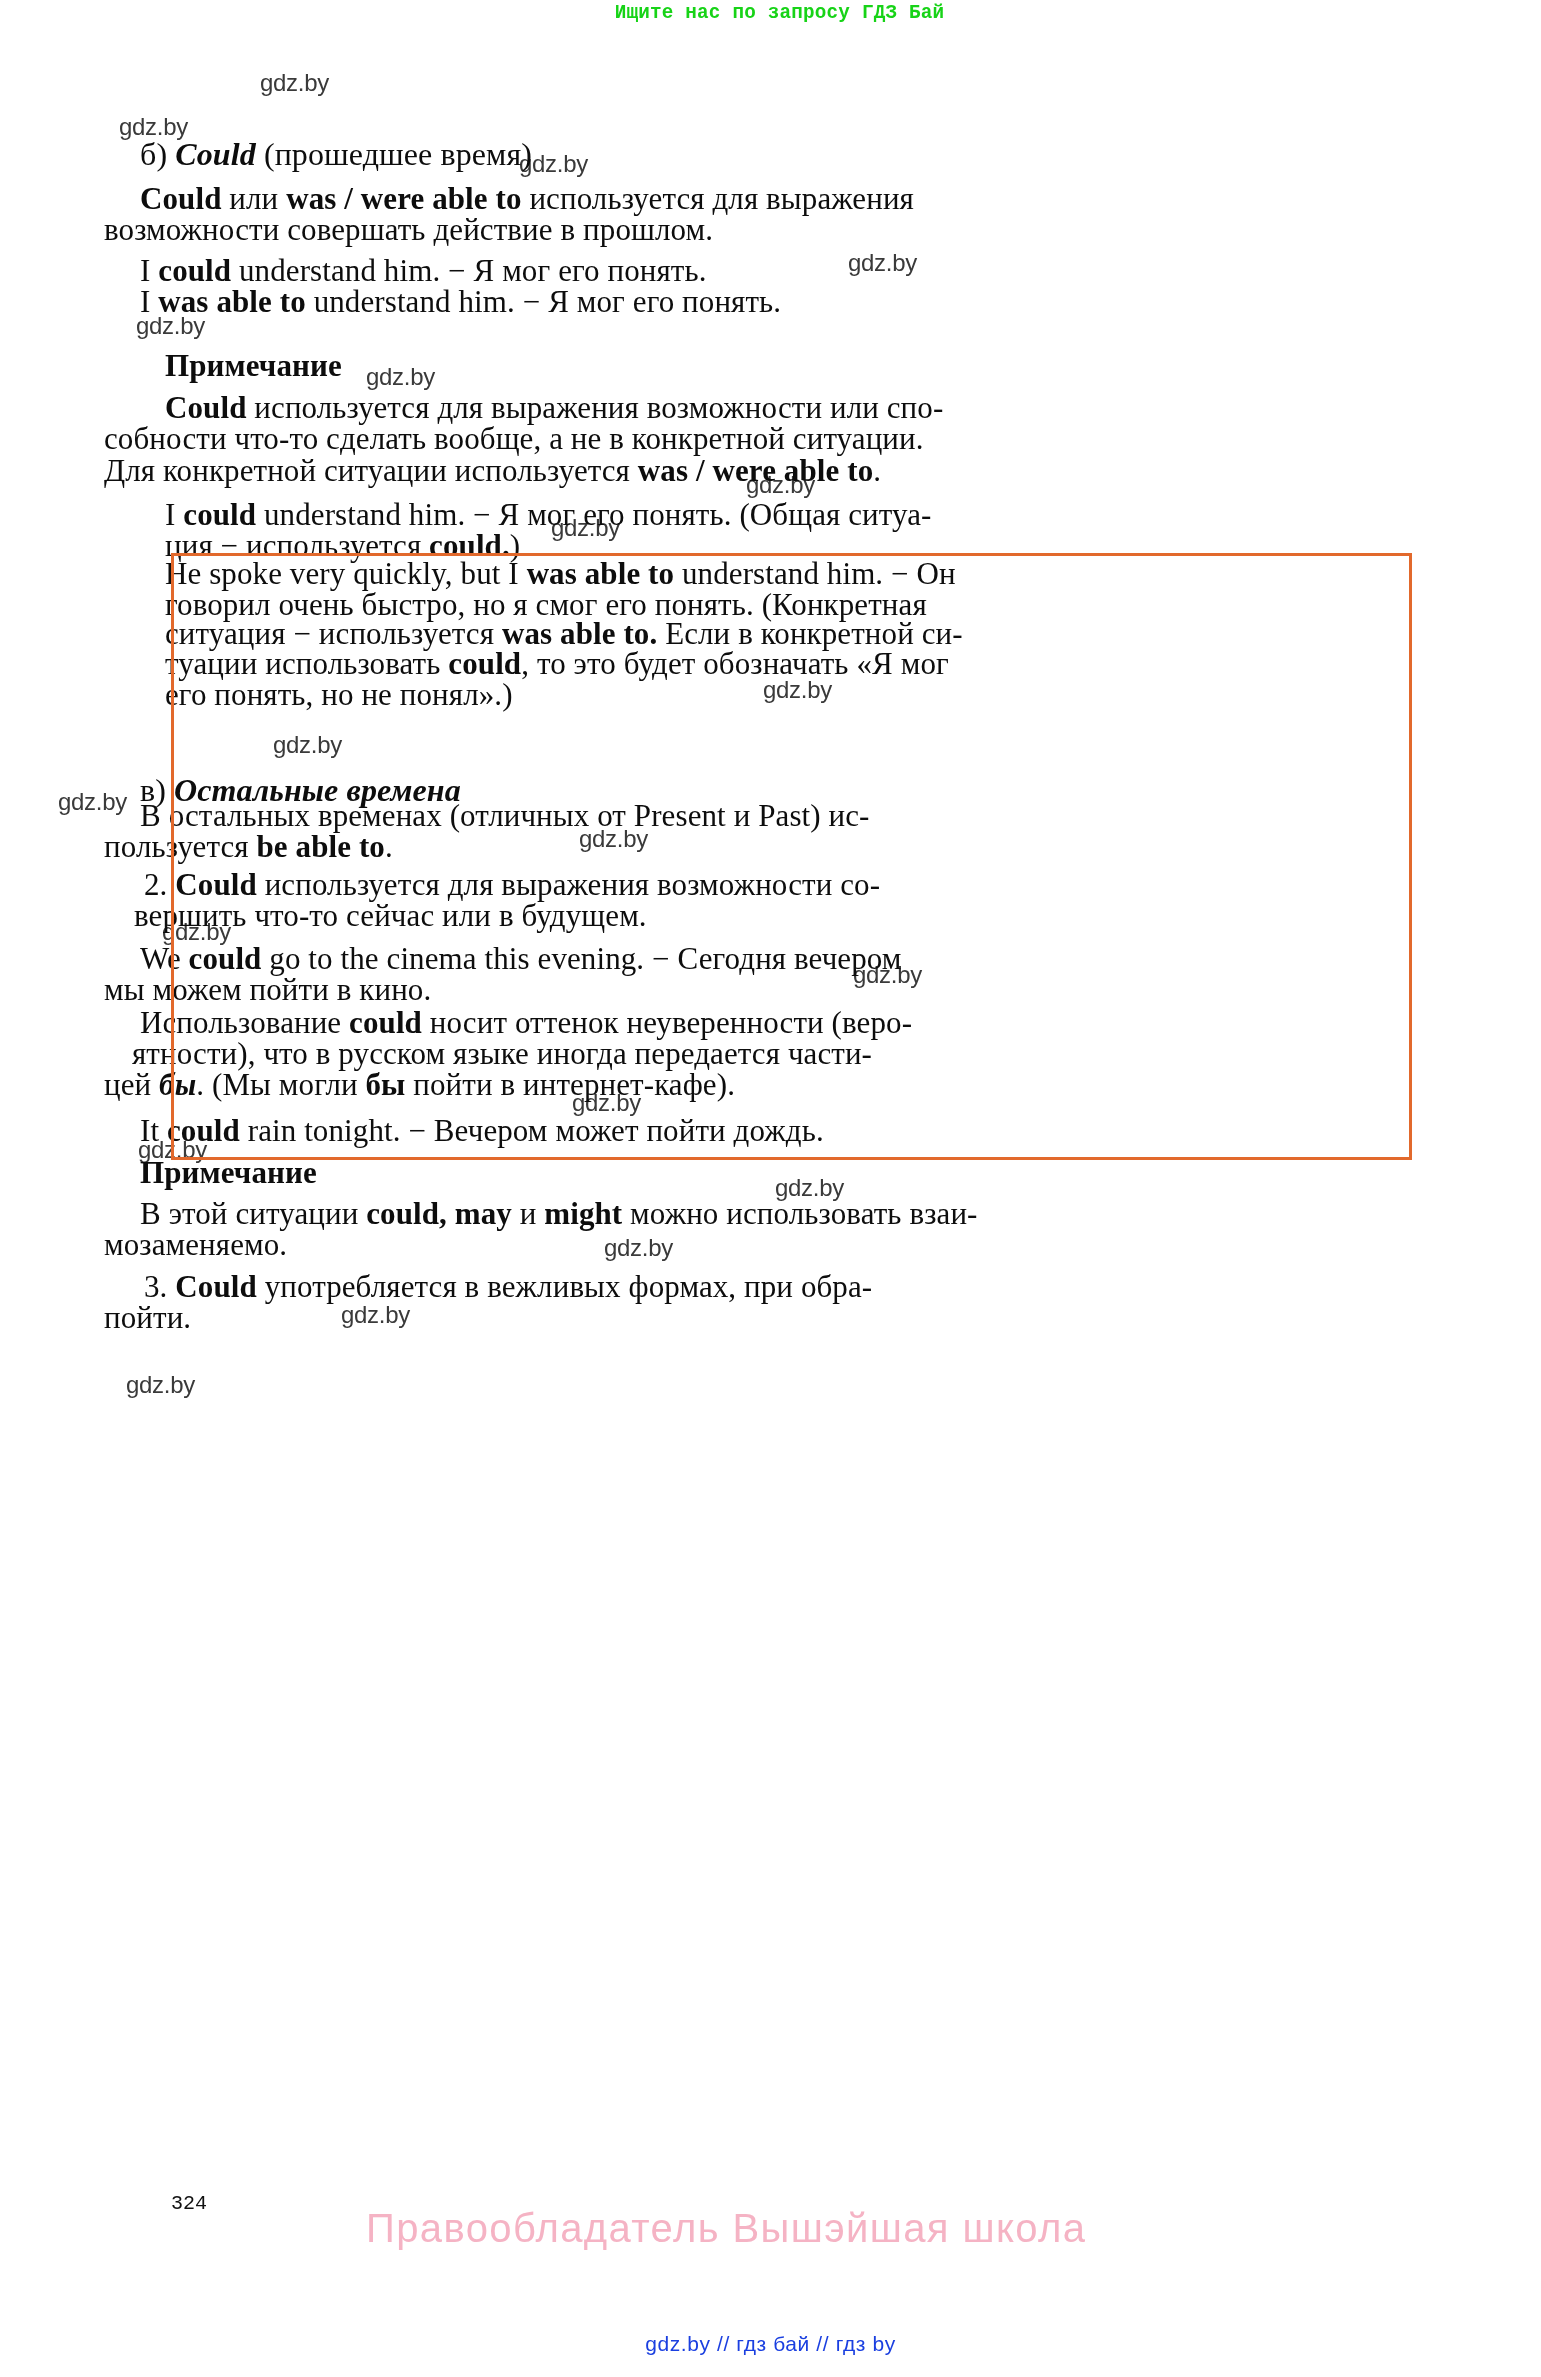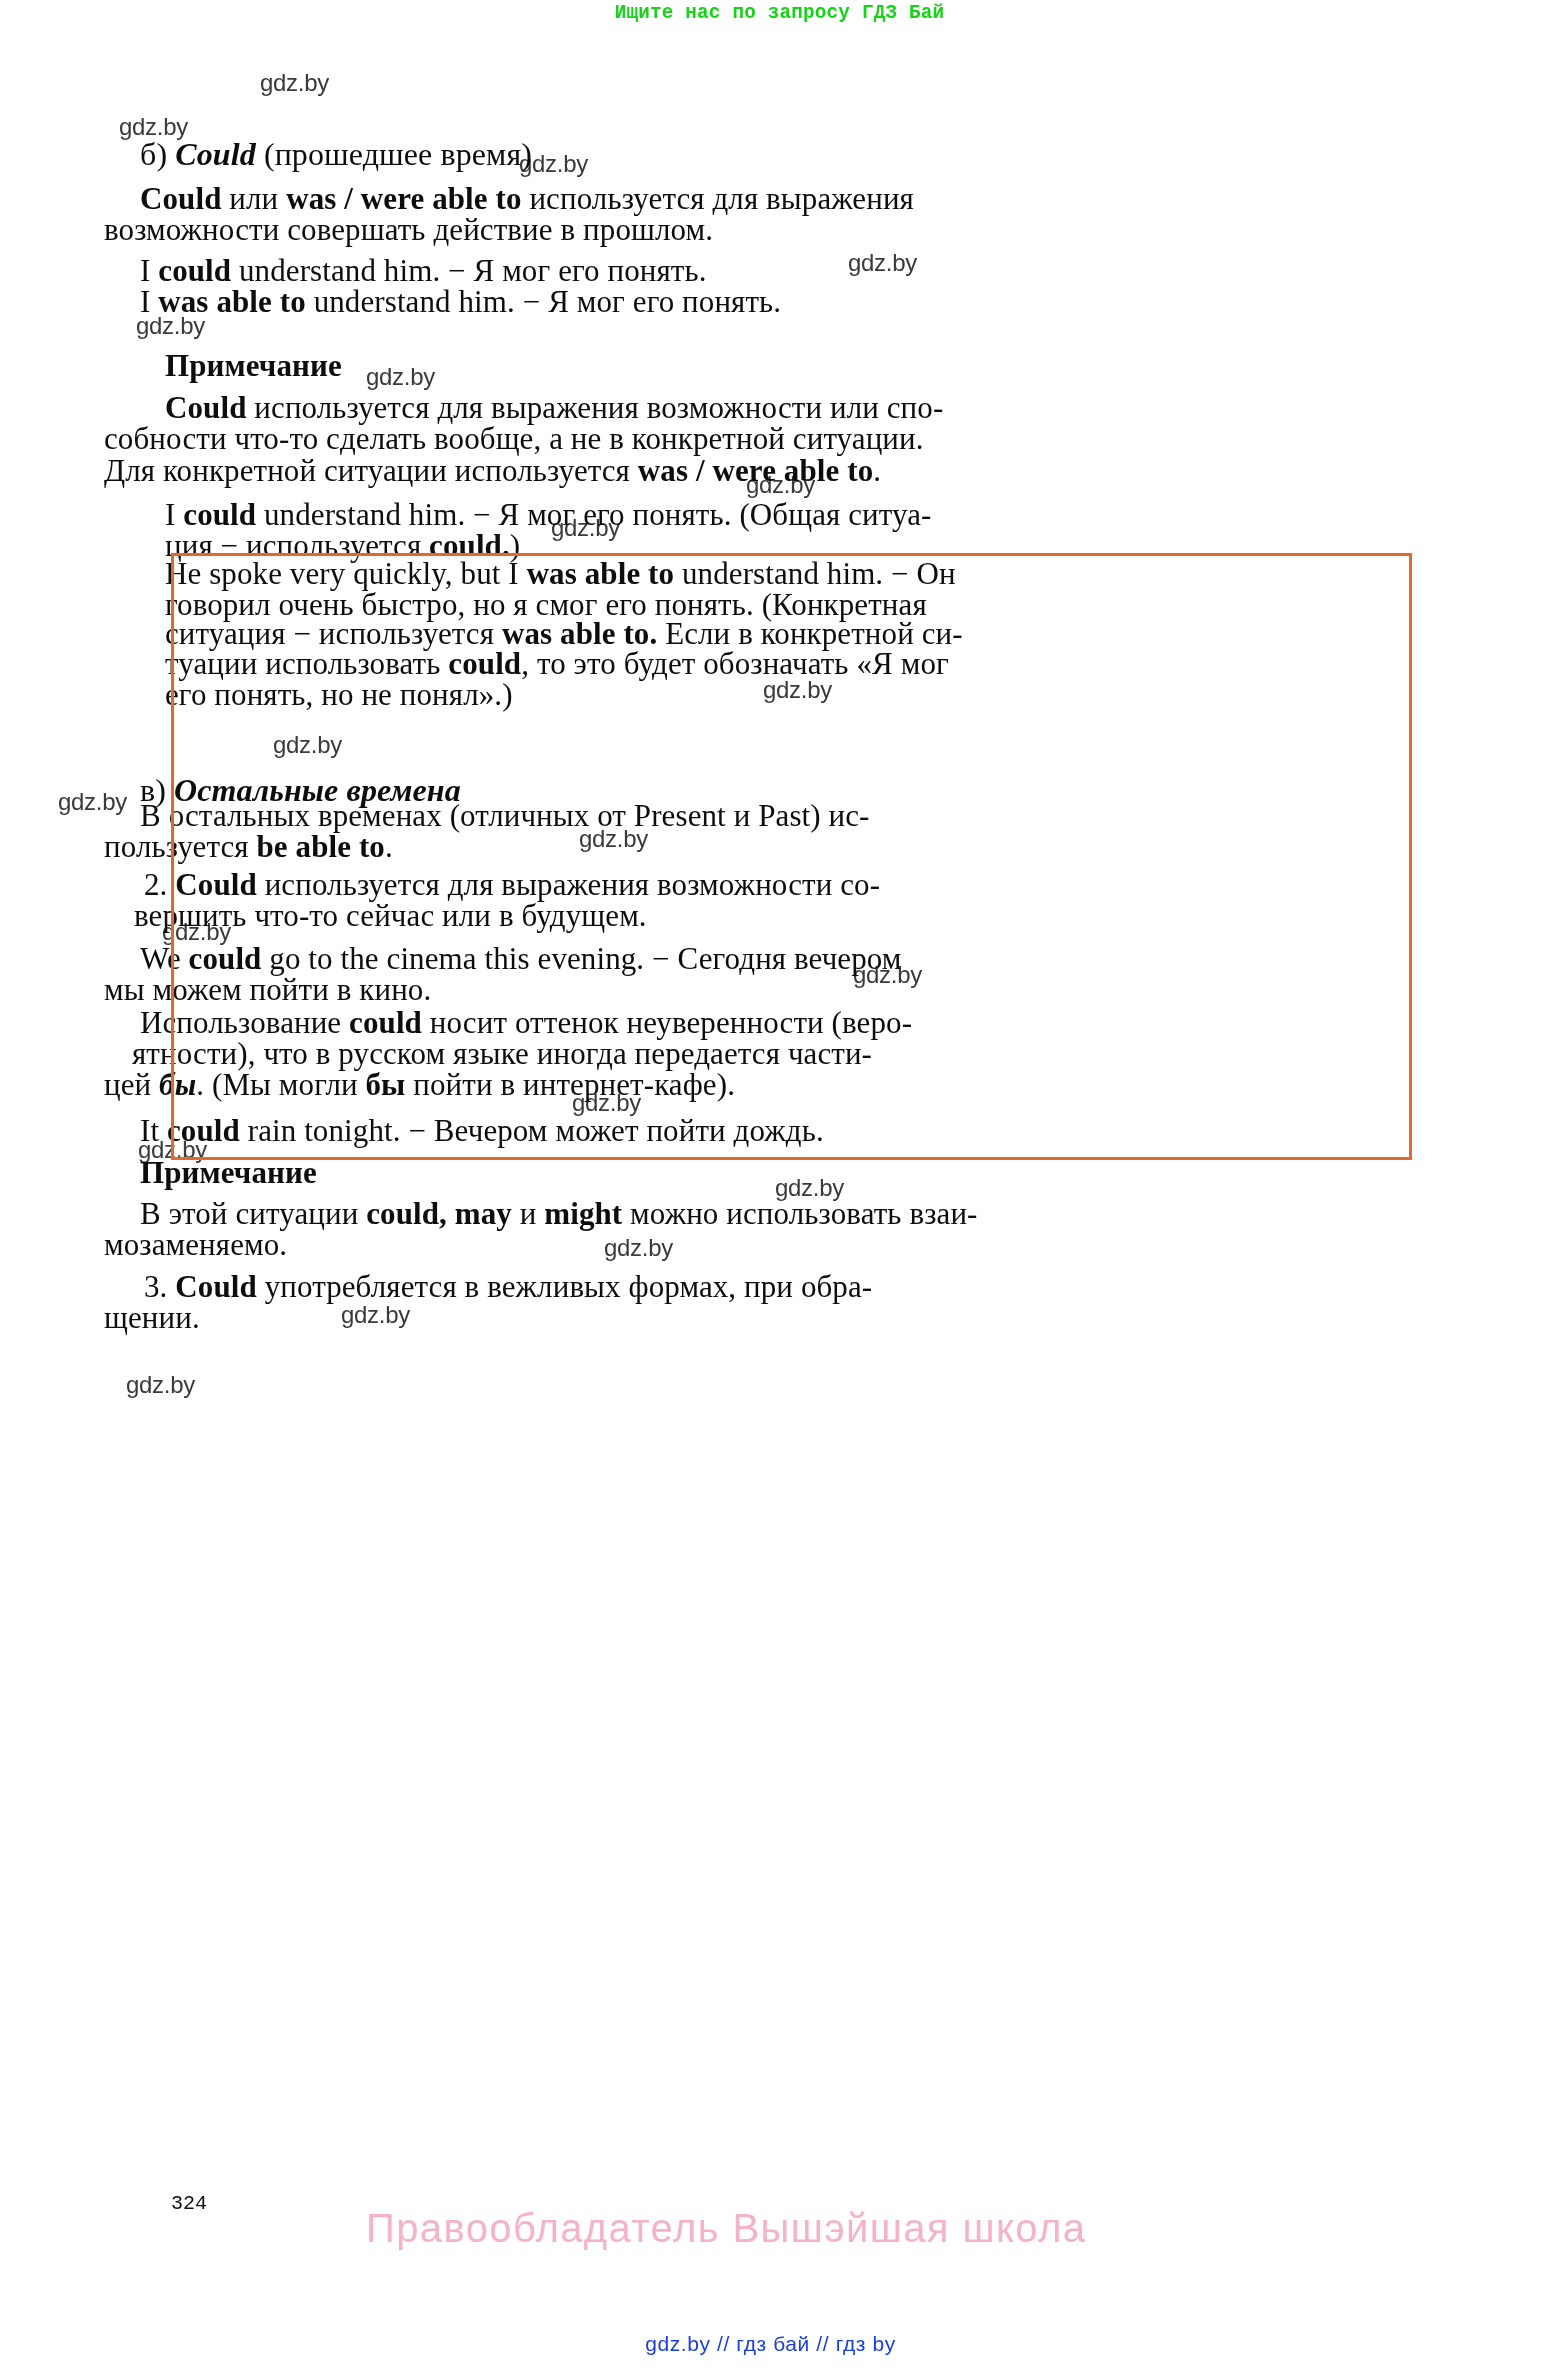--- a/index.html
+++ b/index.html
@@ -164,21 +164,21 @@
       <div class="txt" style="left: 140px; top: 913px;">We <b>could</b> go to the cinema this evening. − Сегодня вечером</div>
       <div class="txt" style="left: 104px; top: 944px;">мы можем пойти в кино.</div>
       <div class="txt" style="left: 140px; top: 977px;">Использование <b>could</b> носит оттенок неуверенности (веро-</div>
       <div class="txt" style="left: 104px; top: 1008px; margin-left: 28px;">ятности), что в русском языке иногда передается части-</div>
       <div class="txt" style="left: 104px; top: 1039px;">цей <b><i>бы</i></b>. (Мы могли <b>бы</b> пойти в интернет-кафе).</div>
       <div class="txt" style="left: 140px; top: 1085px;">It <b>could</b> rain tonight. − Вечером может пойти дождь.</div>
       <div class="txt" style="left: 140px; top: 1127px; font-weight: bold;">Примечание</div>
       <div class="txt" style="left: 140px; top: 1168px;">В этой ситуации <b>could,</b> <b>may</b> и <b>might</b> можно использовать взаи-</div>
       <div class="txt" style="left: 104px; top: 1199px;">мозаменяемо.</div>
       <div class="txt" style="left: 144px; top: 1241px;">3. <b>Could</b> употребляется в вежливых формах, при обра-</div>
-      <div class="txt" style="left: 104px; top: 1272px;">щении.</div>
+      <div class="txt" style="left: 104px; top: 1272px;">пойти.</div>
     </div>
 
   <div class="note-box"></div>
 
 </div>
 
 <div class="page-number">324</div>
 <div class="copyright-wm">Правообладатель Вышэйшая школа</div>
 <div class="footer">gdz.by  //  гдз бай  //  гдз by</div>
 

